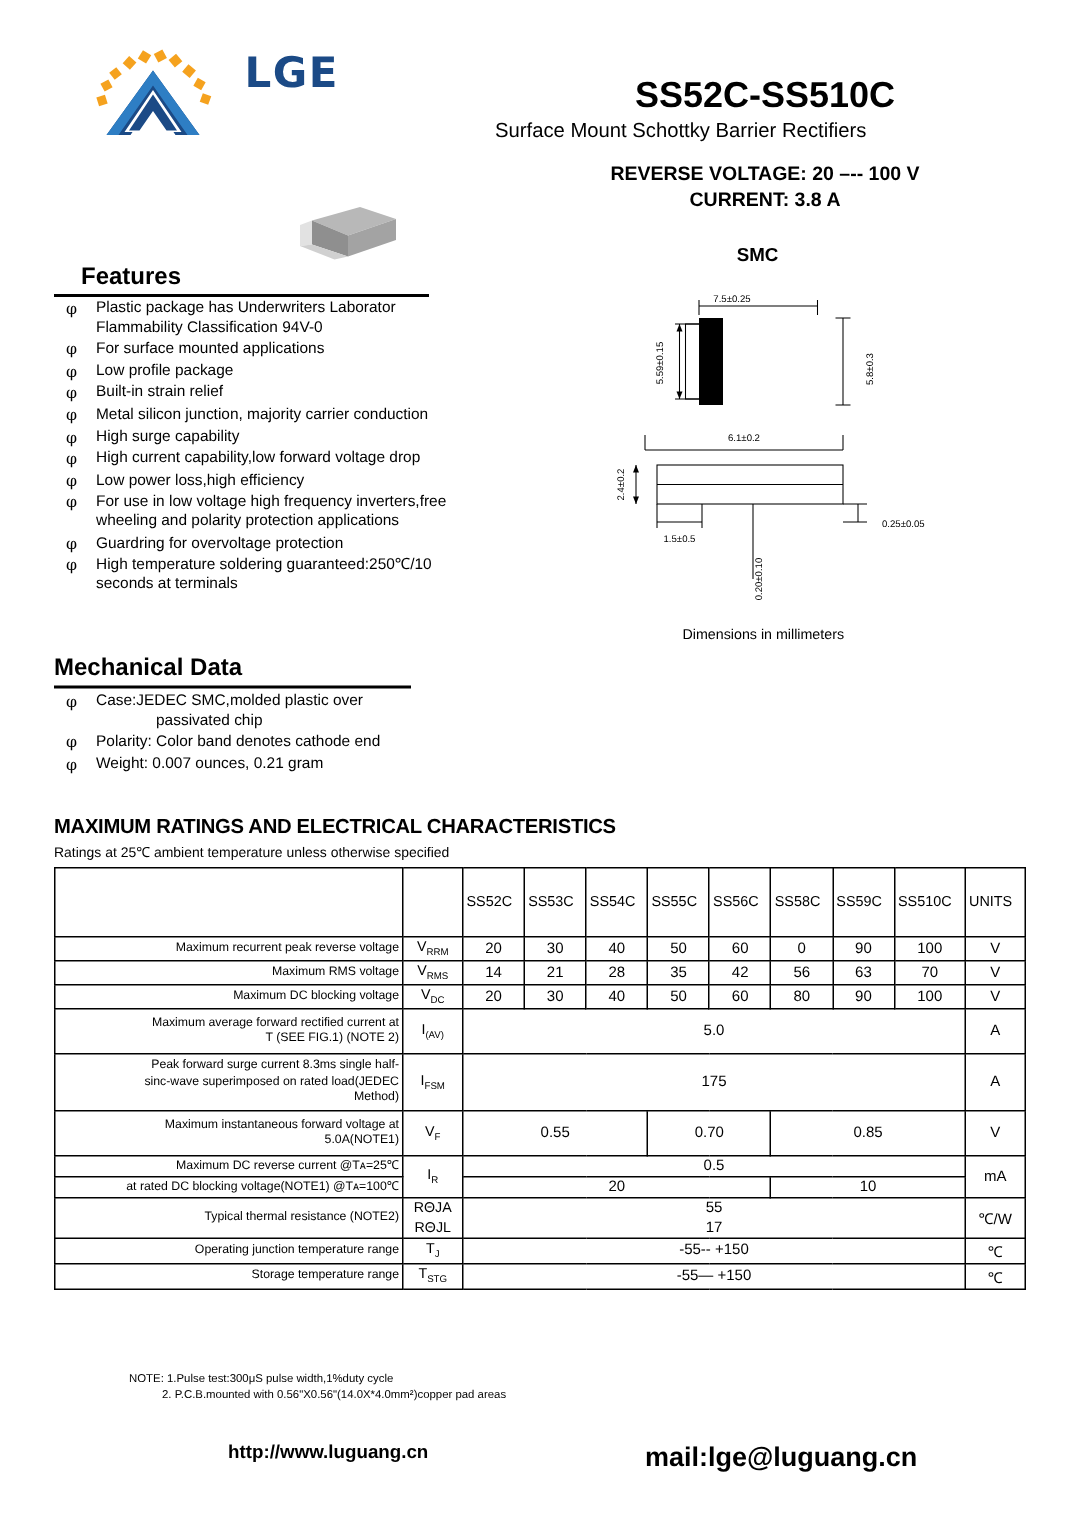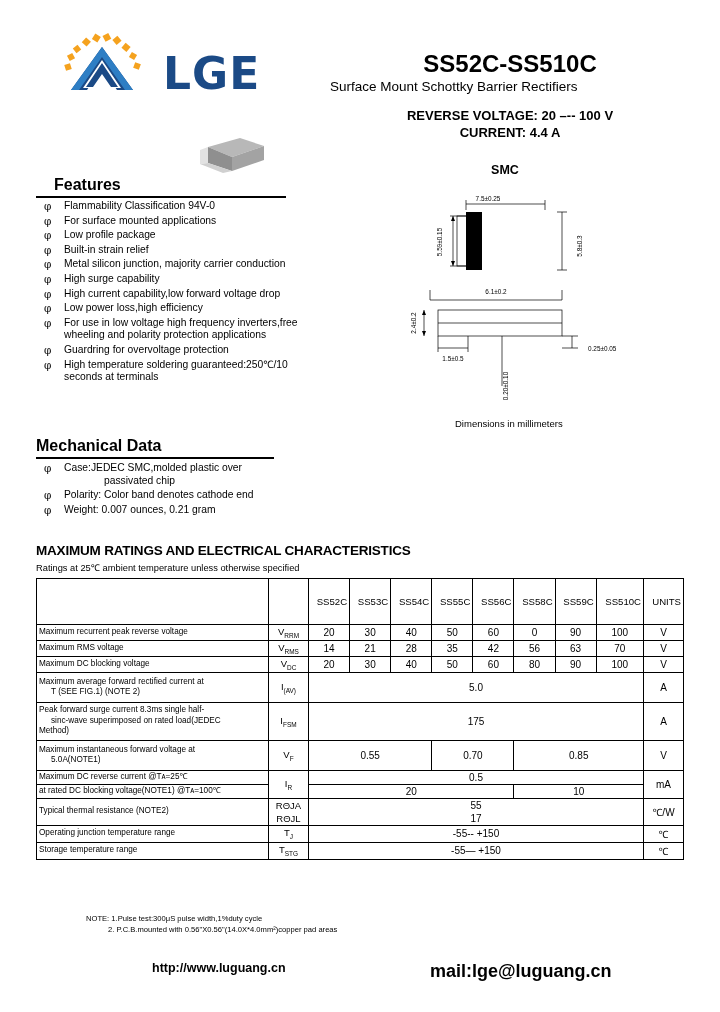--- a/index.html
+++ b/index.html
@@ -20,22 +20,22 @@
   }
 
   
   .logo-wrap {
     position: absolute;
     left: 55px; top: 30px;
     width: 250px; height: 70px;
   }
   .logo-mark { position: absolute; left: 0; top: 0; width: 105px; height: 62px; }
   .logo-text {
-    position: absolute; left: 108px; top: 18px;
-    font-size: 44px; font-weight: bold; letter-spacing: 1px;
+    position: absolute; left: 108px; top: 2px;
+    font-size: 28px; font-weight: bold; letter-spacing: 1px;
     color: #1b4a86;
     font-family: "DejaVu Sans", sans-serif;
   }
 
   .title-main {
     position: absolute;
     left: 330px; top: 50px; width: 360px;
     text-align: center;
     font-size: 24px; font-weight: bold;
     letter-spacing: 0px;
@@ -133,25 +133,25 @@
     width: 648px;
     border-collapse: collapse;
     font-size: 8.2px;
   }
   table.ratings td, table.ratings th {
     border: 1px solid #000;
     padding: 1px 2px;
     vertical-align: middle;
     font-weight: normal;
   }
-  .c-param { width: 232px; text-align: left; padding-left: 3px; line-height: 10.5px; }
+  .c-param { width: 232px; text-align: right; padding-left: 3px; line-height: 10.5px; }
   .c-sym { width: 40px; text-align: center; font-size: 9.5px; }
   .c-val { text-align: center; font-size: 10px; }
   .c-units { width: 40px; text-align: center; font-size: 10px; }
-  .hdr-cell { text-align: right; font-size: 9.6px; height: 46px; }
+  .hdr-cell { text-align: left; font-size: 9.6px; height: 46px; }
   .tall { height: 30px; }
   .taller { height: 38px; }
   sub { font-size: 0.68em; }
   .indent2 { display: block; padding-left: 12px; }
 
   .note-block {
     position: absolute;
     left: 38px; top: 913px;
     font-size: 7.6px;
     line-height: 11px;
@@ -193,38 +193,39 @@
       <path d="M47 17 L78 60 L70 60 L47 27 L24 60 L16 60 Z" fill="#2e7ec4"></path>
       <path d="M47 30 L66 58 L57 58 L47 43 L37 58 L28 58 Z" fill="#fff"></path>
       <path d="M47 33 L63 57 L56 57 L47 44 L38 57 L31 57 Z" fill="#1b4a86"></path>
     </svg>
     <div class="logo-text">LGE</div>
   </div>
 
   <div class="title-main">SS52C-SS510C</div>
   <div class="title-sub">Surface Mount Schottky Barrier Rectifiers</div>
   <div class="title-rv">REVERSE VOLTAGE: 20 –-- 100 V</div>
-  <div class="title-cur">CURRENT: 4.4 A</div>
+  <div class="title-cur">CURRENT: 3.8 A</div>
 
   <svg class="pkg-photo" viewBox="0 0 72 44">
     <polygon points="12,14 44,5 68,13 36,24" fill="#b8b8b8"></polygon>
     <polygon points="12,14 36,24 36,38 12,30" fill="#8f8f8f"></polygon>
     <polygon points="36,24 68,13 68,27 36,38" fill="#a3a3a3"></polygon>
     <polygon points="4,17 12,14 12,30 4,31" fill="#e2e2e2"></polygon>
     <polygon points="4,31 12,30 36,38 27,40" fill="#d0d0d0"></polygon>
   </svg>
   <div class="smc-label">SMC</div>
 
   <div class="sec-head" style="left:54px; top:176px;">Features</div>
   <div class="sec-rule" style="left:36px; top:196px; width:250px;"></div>
 
   <div class="bullets" id="features-list" style="left:36px; top:200px; width:300px;">
       <div class="brow">
         <span class="bul">φ</span>
         <span class="btxt">
+          <span class="cont">Plastic package has Underwriters Laborator</span>
           <span class="cont">Flammability Classification 94V-0</span>
         </span>
       </div>
       <div class="brow">
         <span class="bul">φ</span>
         <span class="btxt">
           <span class="cont">For surface mounted applications</span>
         </span>
       </div>
       <div class="brow">

